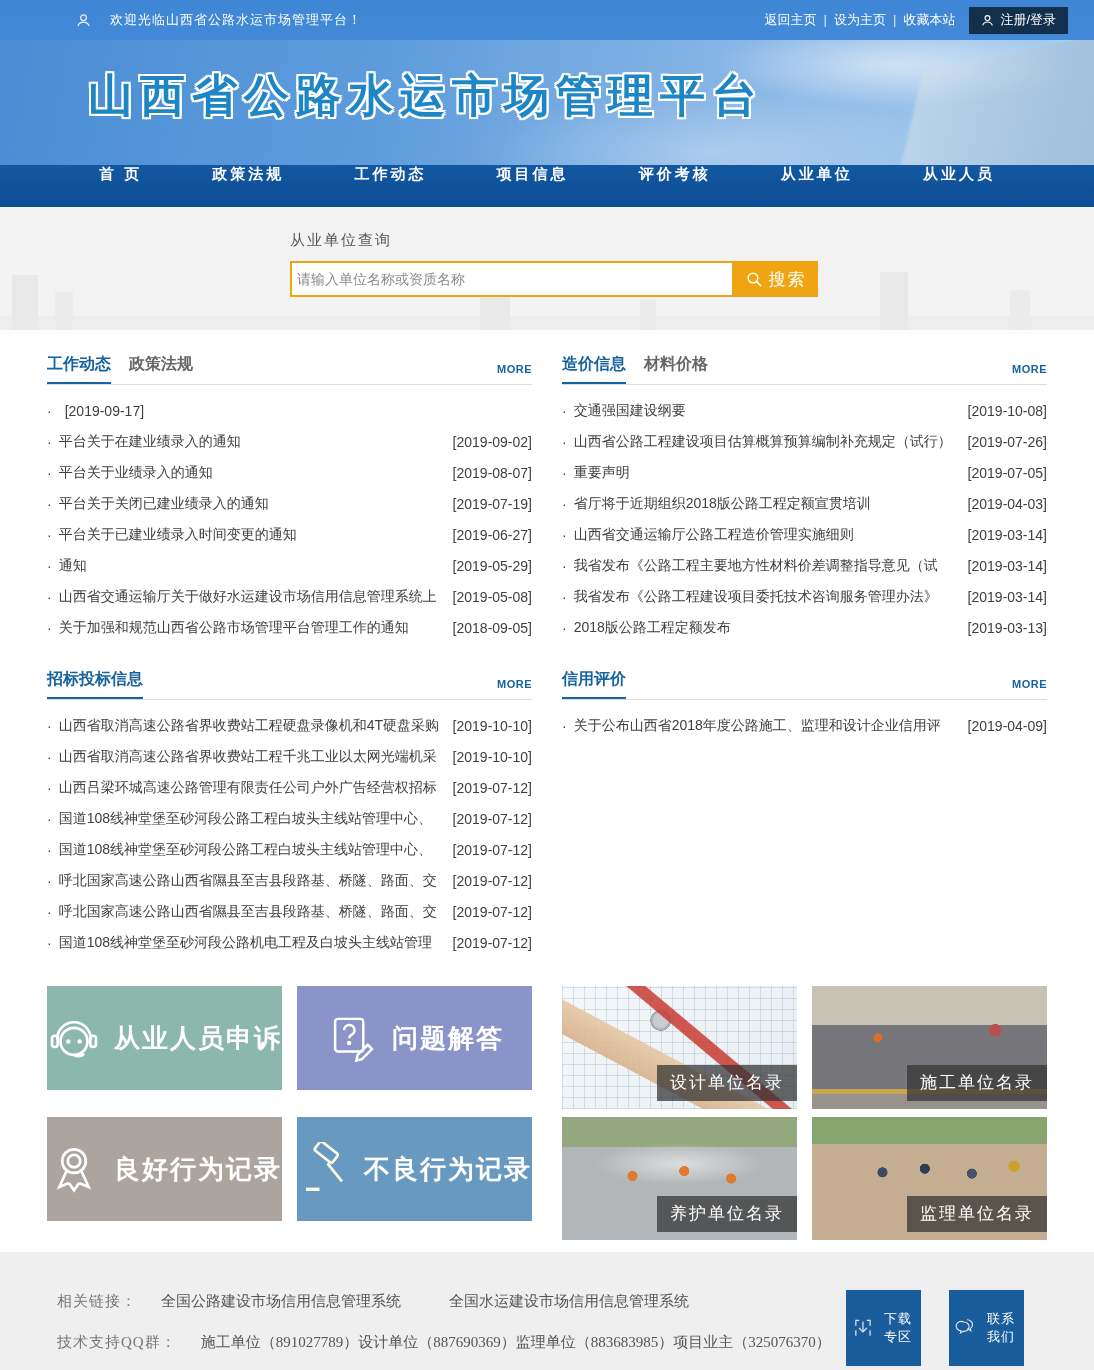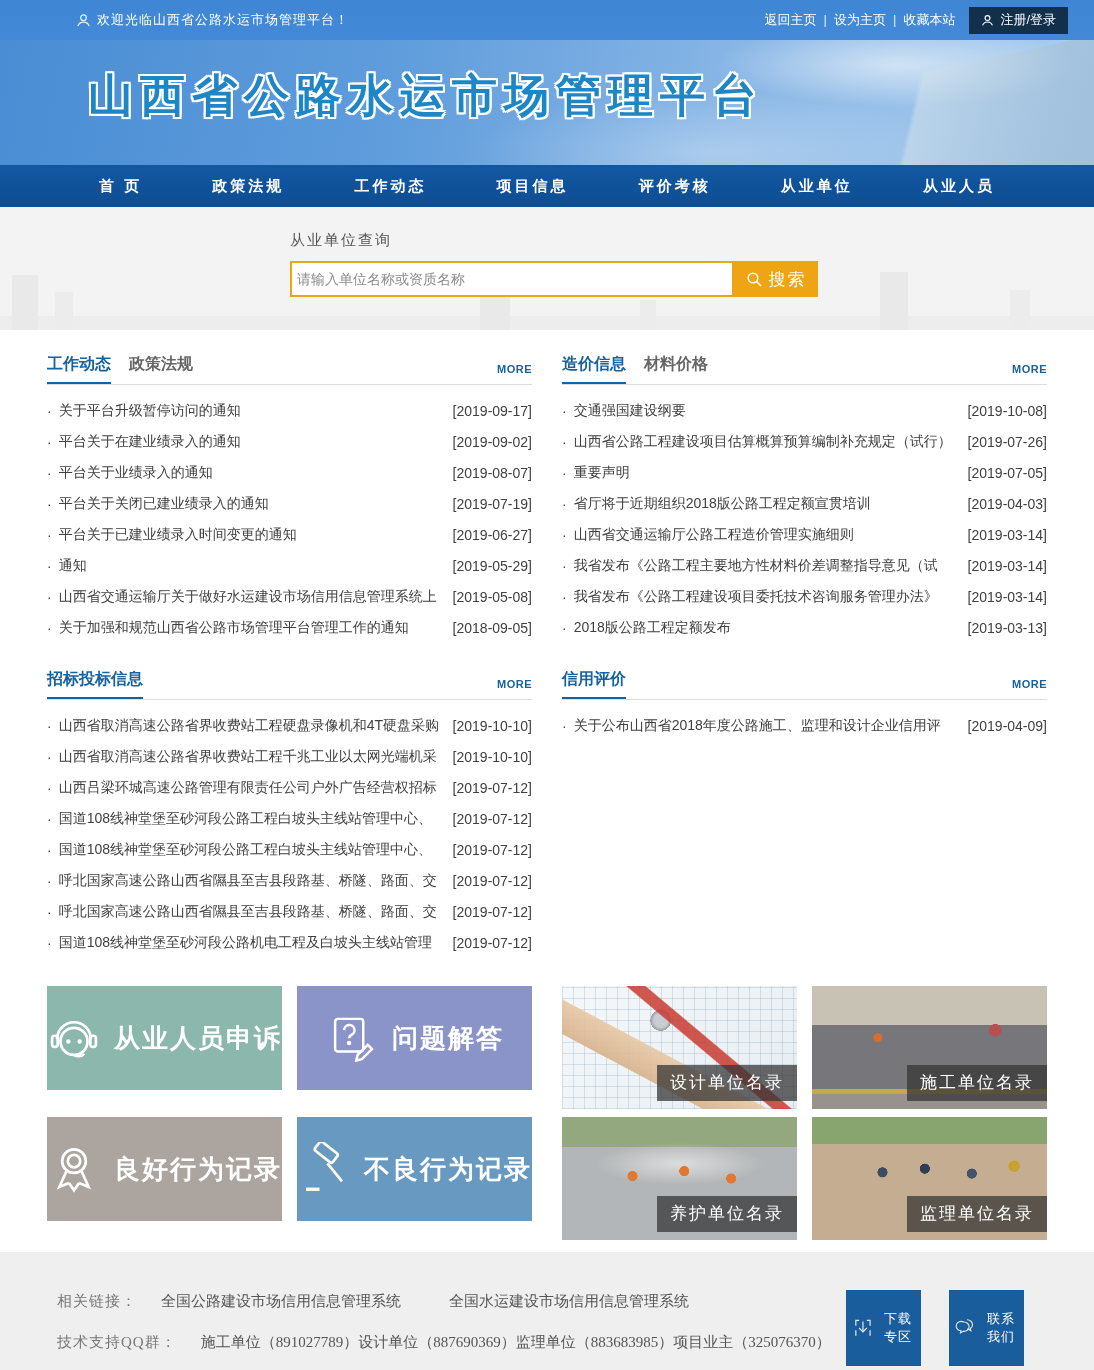--- a/index.html
+++ b/index.html
@@ -13,21 +13,21 @@
   a { text-decoration: none; cursor: pointer; }
 
   
   .topbar {
     height: 40px;
     background: linear-gradient(180deg, #3e86d3, #4389d8);
     display: flex; align-items: center;
     padding: 0 26px 0 76px;
     color: #fff; font-size: 13px;
   }
-  .topbar .welcome { display: flex; align-items: center; gap: 6px; letter-spacing: 1px; }
+  .topbar .welcome { display: flex; align-items: center; gap: 19px; letter-spacing: 1px; }
   .topbar .right { margin-left: auto; display: flex; align-items: center; gap: 14px; }
   .tb-links { display: flex; align-items: center; }
   .tb-links a { color: #fff; font-size: 13px; }
   .tb-links a:not(:last-child)::after { content: "|"; margin: 0 7px; color: #dfeafa; }
   .login-btn {
     background: #122f4c; color: #fff; border: none;
     height: 27px; padding: 0 12px;
     display: flex; align-items: center; gap: 6px;
     font-size: 13px; cursor: pointer;
   }
@@ -52,21 +52,21 @@
     color: #1e86c5;
     text-shadow:
       -2px -2px 0 #fff, 2px -2px 0 #fff, -2px 2px 0 #fff, 2px 2px 0 #fff,
       -2px 0 0 #fff, 2px 0 0 #fff, 0 -2px 0 #fff, 0 2px 0 #fff;
   }
 
   
   .nav {
     height: 42px;
     background: linear-gradient(180deg, #1258a1, #0e4d93);
-    display: flex; align-items: center; justify-content: space-around;
+    display: flex; justify-content: space-around;
     padding: 0 64px;
   }
   .nav a { color: #fff; font-size: 15px; font-weight: bold; letter-spacing: 3px; }
 
   
   .searchband {
     height: 123px;
     background:
       linear-gradient(#e9e9e9,#e9e9e9) 12px calc(100% - 0px) / 26px 55px no-repeat,
       linear-gradient(#ececec,#ececec) 55px 100% / 18px 38px no-repeat,
@@ -245,21 +245,20 @@
     <section class="col">
       <div class="sec-head">
         <span class="tab active">工作动态</span>
         <span class="tab">政策法规</span>
         <a class="more">MORE</a>
       </div>
       <ul class="news">
 
           <li class="news-row">
             <span class="dot">·</span>
-            <span class="nt">关于平台升级暂停访问的通知</span>
             <span class="nd">[2019-09-17]</span>
           </li>
 
           <li class="news-row">
             <span class="dot">·</span>
             <span class="nt">平台关于在建业绩录入的通知</span>
             <span class="nd">[2019-09-02]</span>
           </li>
 
           <li class="news-row">

